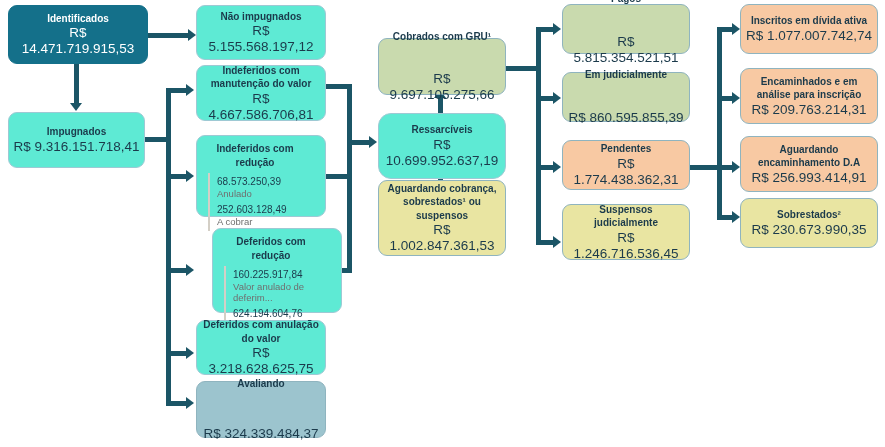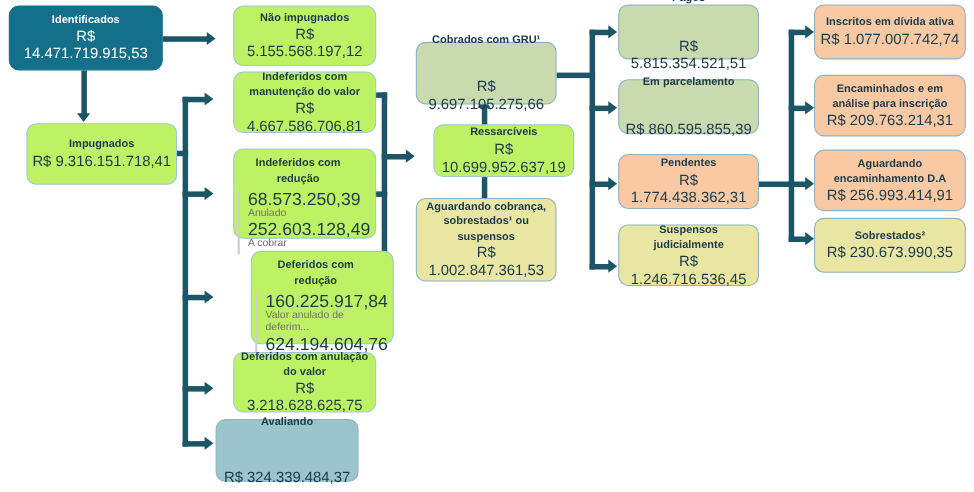--- a/index.html
+++ b/index.html
@@ -8,32 +8,32 @@
 
   .node{position:absolute;box-sizing:border-box;border-radius:9px;
         display:flex;flex-direction:column;align-items:center;justify-content:center;
         text-align:center;z-index:3;}
   .node .ttl{font-size:10px;line-height:13.5px;font-weight:700;color:#1b3a4b;padding:0 5px;}
   .node .val{font-size:13.5px;line-height:16px;font-weight:400;color:#1b3a4b;padding:0 4px;}
 
   
   .p-teal{background:#14708a;border:1.4px solid #14708a;}
   .p-teal .ttl,.p-teal .val{color:#ffffff;}
-  .p-cream{background:#bef264;border:1.4px solid #9ec9d4;margin-left:16px;}
+  .p-cream{background:#5eead4;border:1.4px solid #9ec9d4;}
   .p-green{background:#c9daae;border:1.4px solid #8fb4bf;gap:28px;}
   .p-peach{background:#f8c9a3;border:1.4px solid #8fb4bf;}
   .p-yellow{background:#e9e5a2;border:1.4px solid #8fb4bf;}
   .p-blue{background:#9cc4ce;border:1.4px solid #8fb4bf;}
 
   
-  .node.detail{align-items:center;justify-content:flex-start;padding:6px 12px 7px 0;}
+  .node.detail{align-items:flex-start;justify-content:flex-start;padding:6px 12px 7px 0;}
   .node.detail .ttl{text-align:center;margin-bottom:4px;}
   .subwrap{position:relative;margin-left:11px;padding-left:7px;border-left:2px solid #d4cfc6;}
   .subrow{text-align:left;margin:2px 0 4px 0;}
-  .subrow .sv{font-size:16px;line-height:13px;color:#1b3a4b;}
+  .subrow .sv{font-size:10px;line-height:13px;color:#1b3a4b;}
   .subrow .sl{font-size:9.5px;line-height:11px;color:#6f6f6f;}
 
   
   .ln{position:absolute;background:#1b5566;z-index:1;}
   .arrow{position:absolute;width:0;height:0;z-index:2;
          border-top:6px solid transparent;border-bottom:6px solid transparent;
          border-left:8px solid #1b5566;}
   .arrow.down{border-left:6px solid transparent;border-right:6px solid transparent;
               border-top:8px solid #1b5566;border-bottom:0;}
   .arrow.up{border-left:6px solid transparent;border-right:6px solid transparent;
@@ -153,37 +153,37 @@
   <div class="node p-blue" style="left:196px;top:381px;width:130px;height:57px;gap:36px;">
     <span class="ttl">Avaliando</span>
     <span class="val">R$ 324.339.484,37</span>
   </div>
 
   <div class="node p-green" style="left:378px;top:38px;width:128px;height:57px;">
     <span class="ttl">Cobrados com GRU¹</span>
     <span class="val">R$ 9.697.105.275,66</span>
   </div>
 
-  <div class="node p-cream" style="left:378px;top:113px;width:128px;height:48px;">
+  <div class="node p-cream" style="left:378px;top:113px;width:128px;height:66px;border-radius:13px;">
     <span class="ttl">Ressarcíveis</span>
     <span class="val">R$ 10.699.952.637,19</span>
   </div>
 
   <div class="node p-yellow" style="left:378px;top:180px;width:128px;height:76px;">
     <span class="ttl">Aguardando cobrança, sobrestados¹ ou suspensos</span>
     <span class="val">R$ 1.002.847.361,53</span>
   </div>
 
   <div class="node p-green" style="left:562px;top:4px;width:128px;height:50px;">
     <span class="ttl">Pagos</span>
     <span class="val">R$ 5.815.354.521,51</span>
   </div>
 
   <div class="node p-green" style="left:562px;top:72px;width:128px;height:50px;">
-    <span class="ttl">Em parcelamento</span>
+    <span class="ttl">Em judicialmente</span>
     <span class="val">R$ 860.595.855,39</span>
   </div>
 
   <div class="node p-peach" style="left:562px;top:140px;width:128px;height:50px;">
     <span class="ttl">Pendentes</span>
     <span class="val">R$ 1.774.438.362,31</span>
   </div>
 
   <div class="node p-yellow" style="left:562px;top:204px;width:128px;height:56px;">
     <span class="ttl">Suspensos judicialmente</span>

